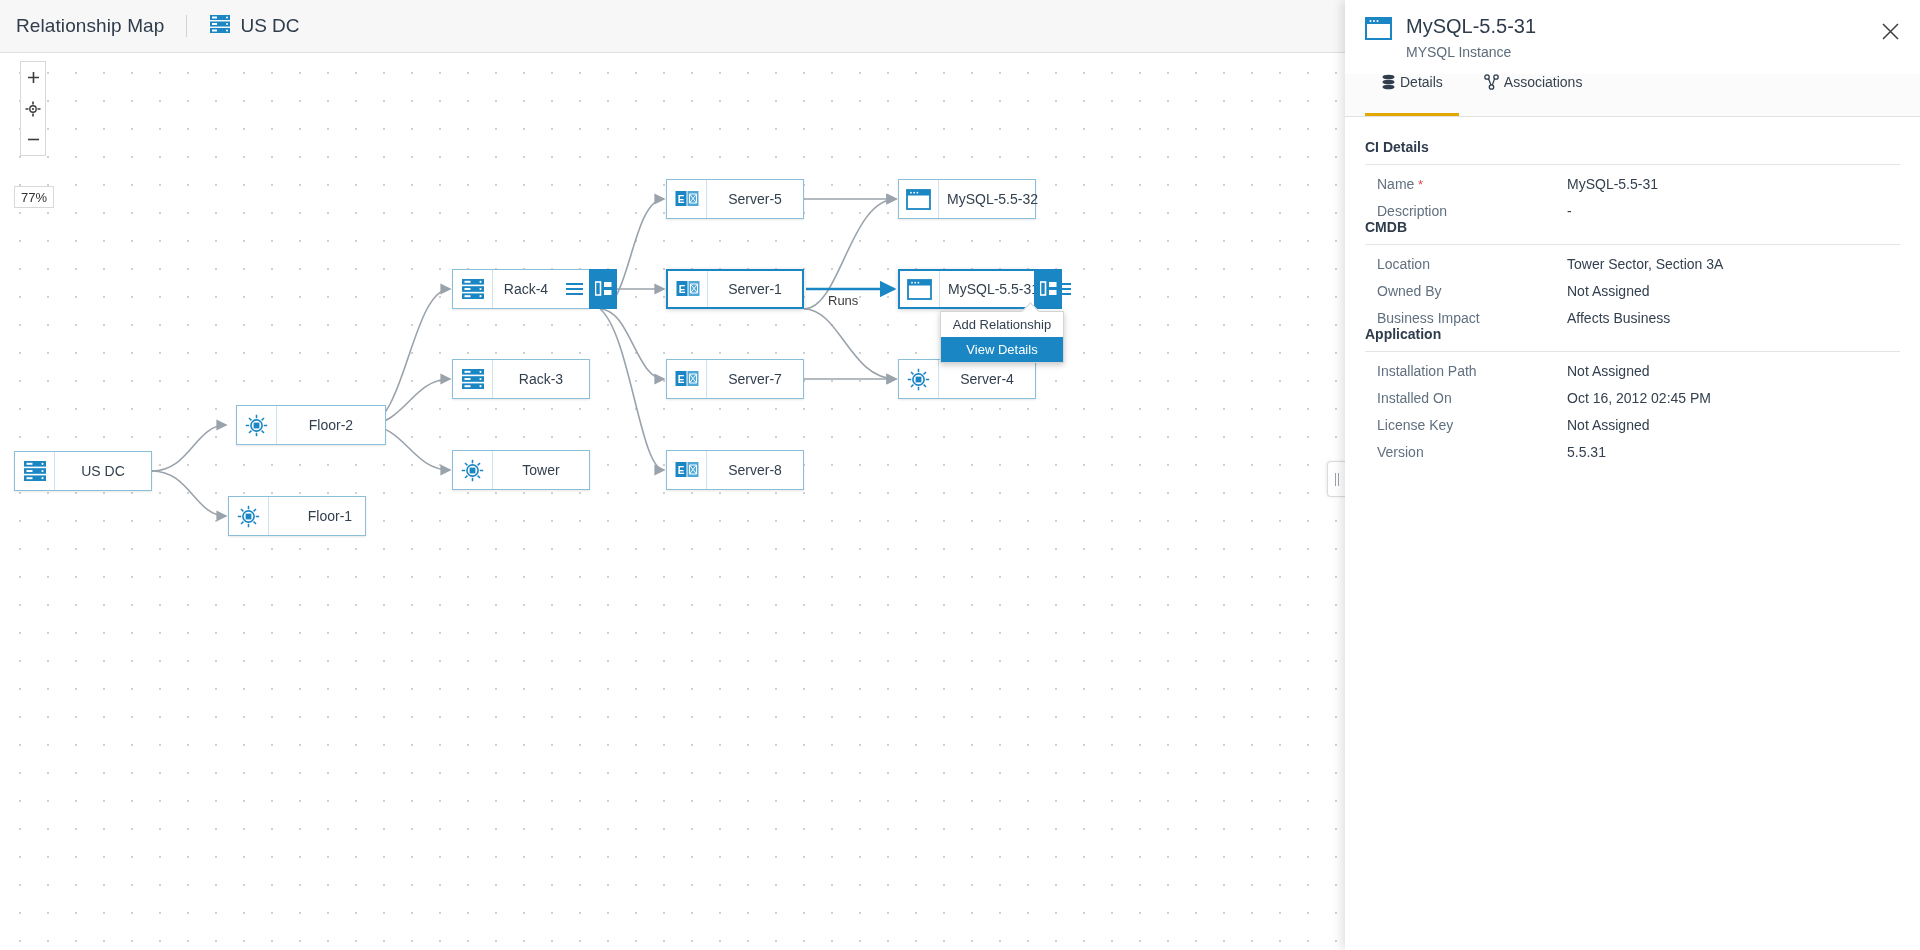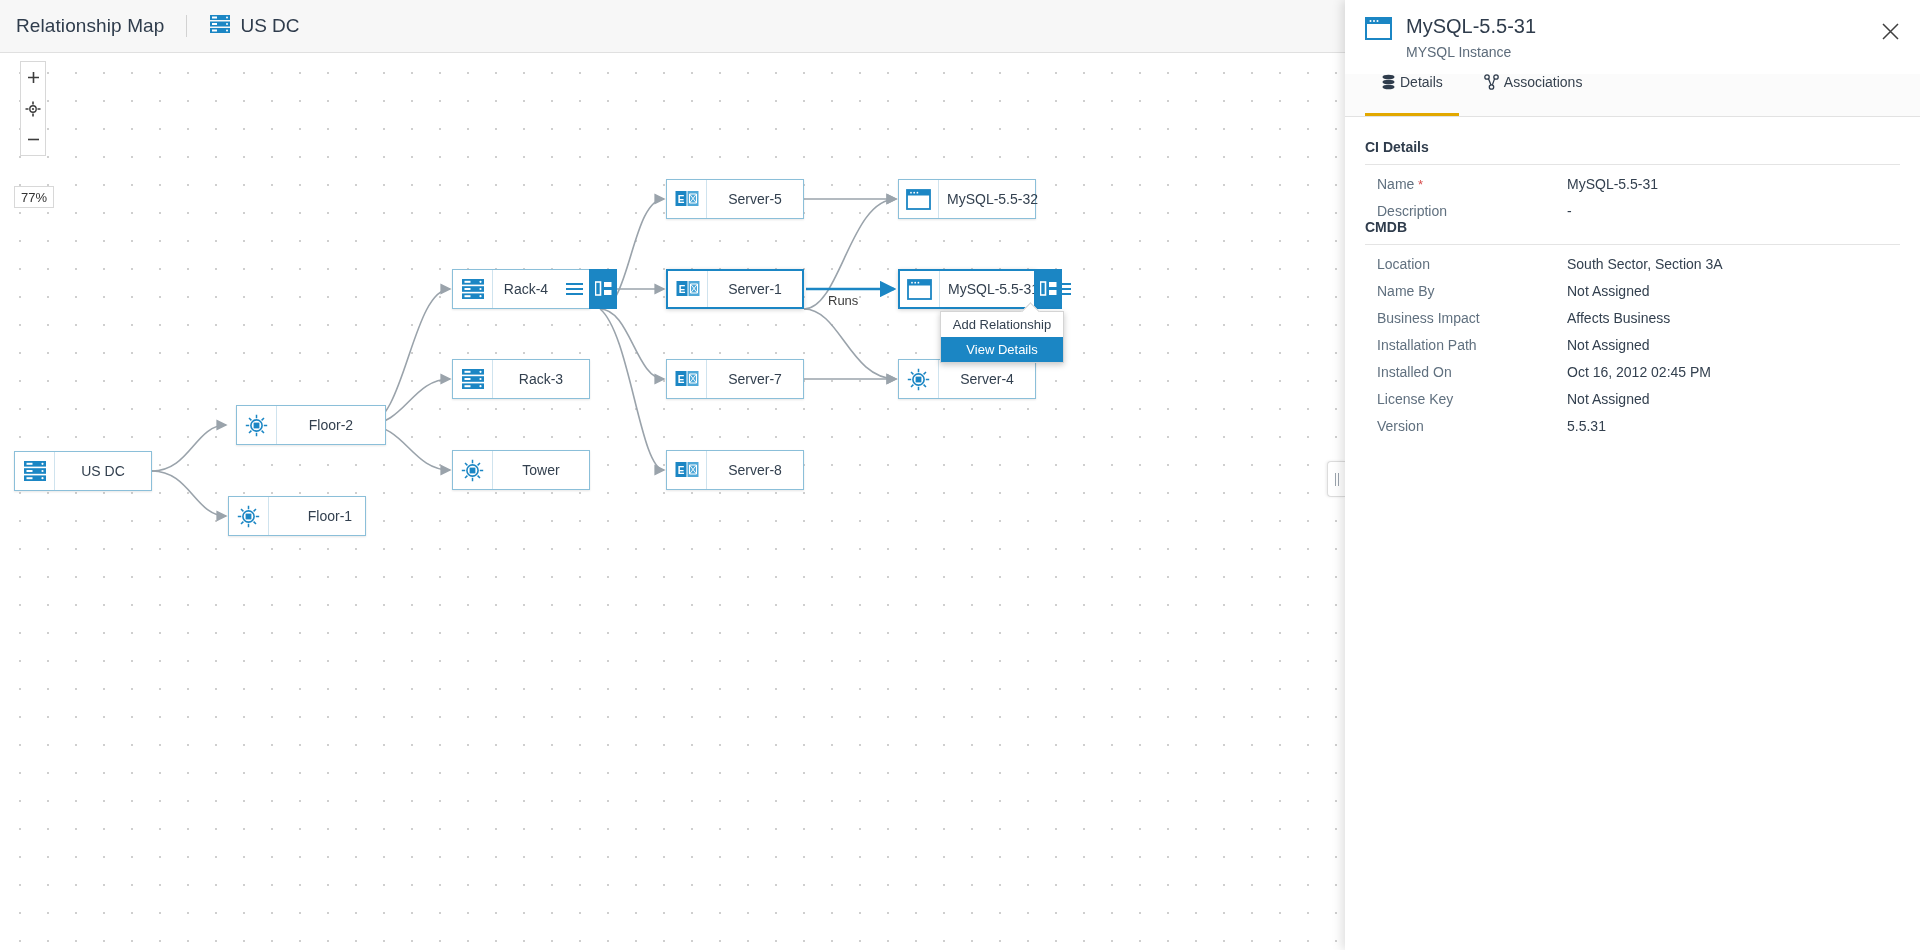--- a/index.html
+++ b/index.html
@@ -510,32 +510,33 @@
         </div>
         <div class="row">
           <div class="rk">Description</div>
           <div class="rv">-</div>
         </div>
       </div>
       <div class="sec">
         <div class="sec-title">CMDB</div>
         <div class="row">
           <div class="rk">Location</div>
-          <div class="rv">South Sector, Section 3A</div>
-        </div>
-        <div class="row">
-          <div class="rk">Name By</div>
+          <div class="rv">Tower Sector, Section 3A</div>
+        </div>
+        <div class="row">
+          <div class="rk">Owned By</div>
           <div class="rv">Not Assigned</div>
         </div>
         <div class="row">
           <div class="rk">Business Impact</div>
           <div class="rv">Affects Business</div>
         </div>
       </div>
       <div class="sec">
+        <div class="sec-title">Application</div>
         <div class="row">
           <div class="rk">Installation Path</div>
           <div class="rv">Not Assigned</div>
         </div>
         <div class="row">
           <div class="rk">Installed On</div>
           <div class="rv">Oct 16, 2012 02:45 PM</div>
         </div>
         <div class="row">
           <div class="rk">License Key</div>

